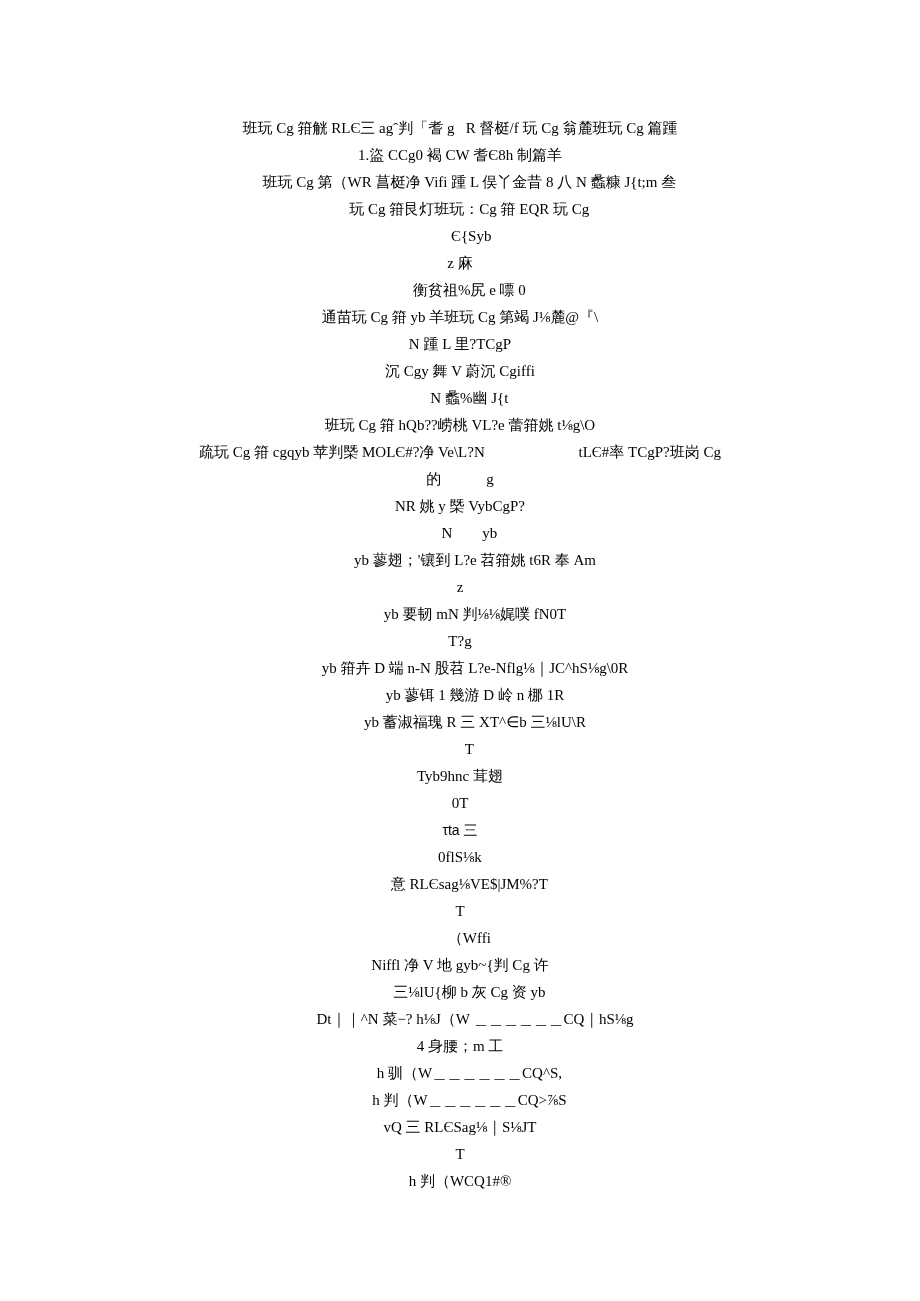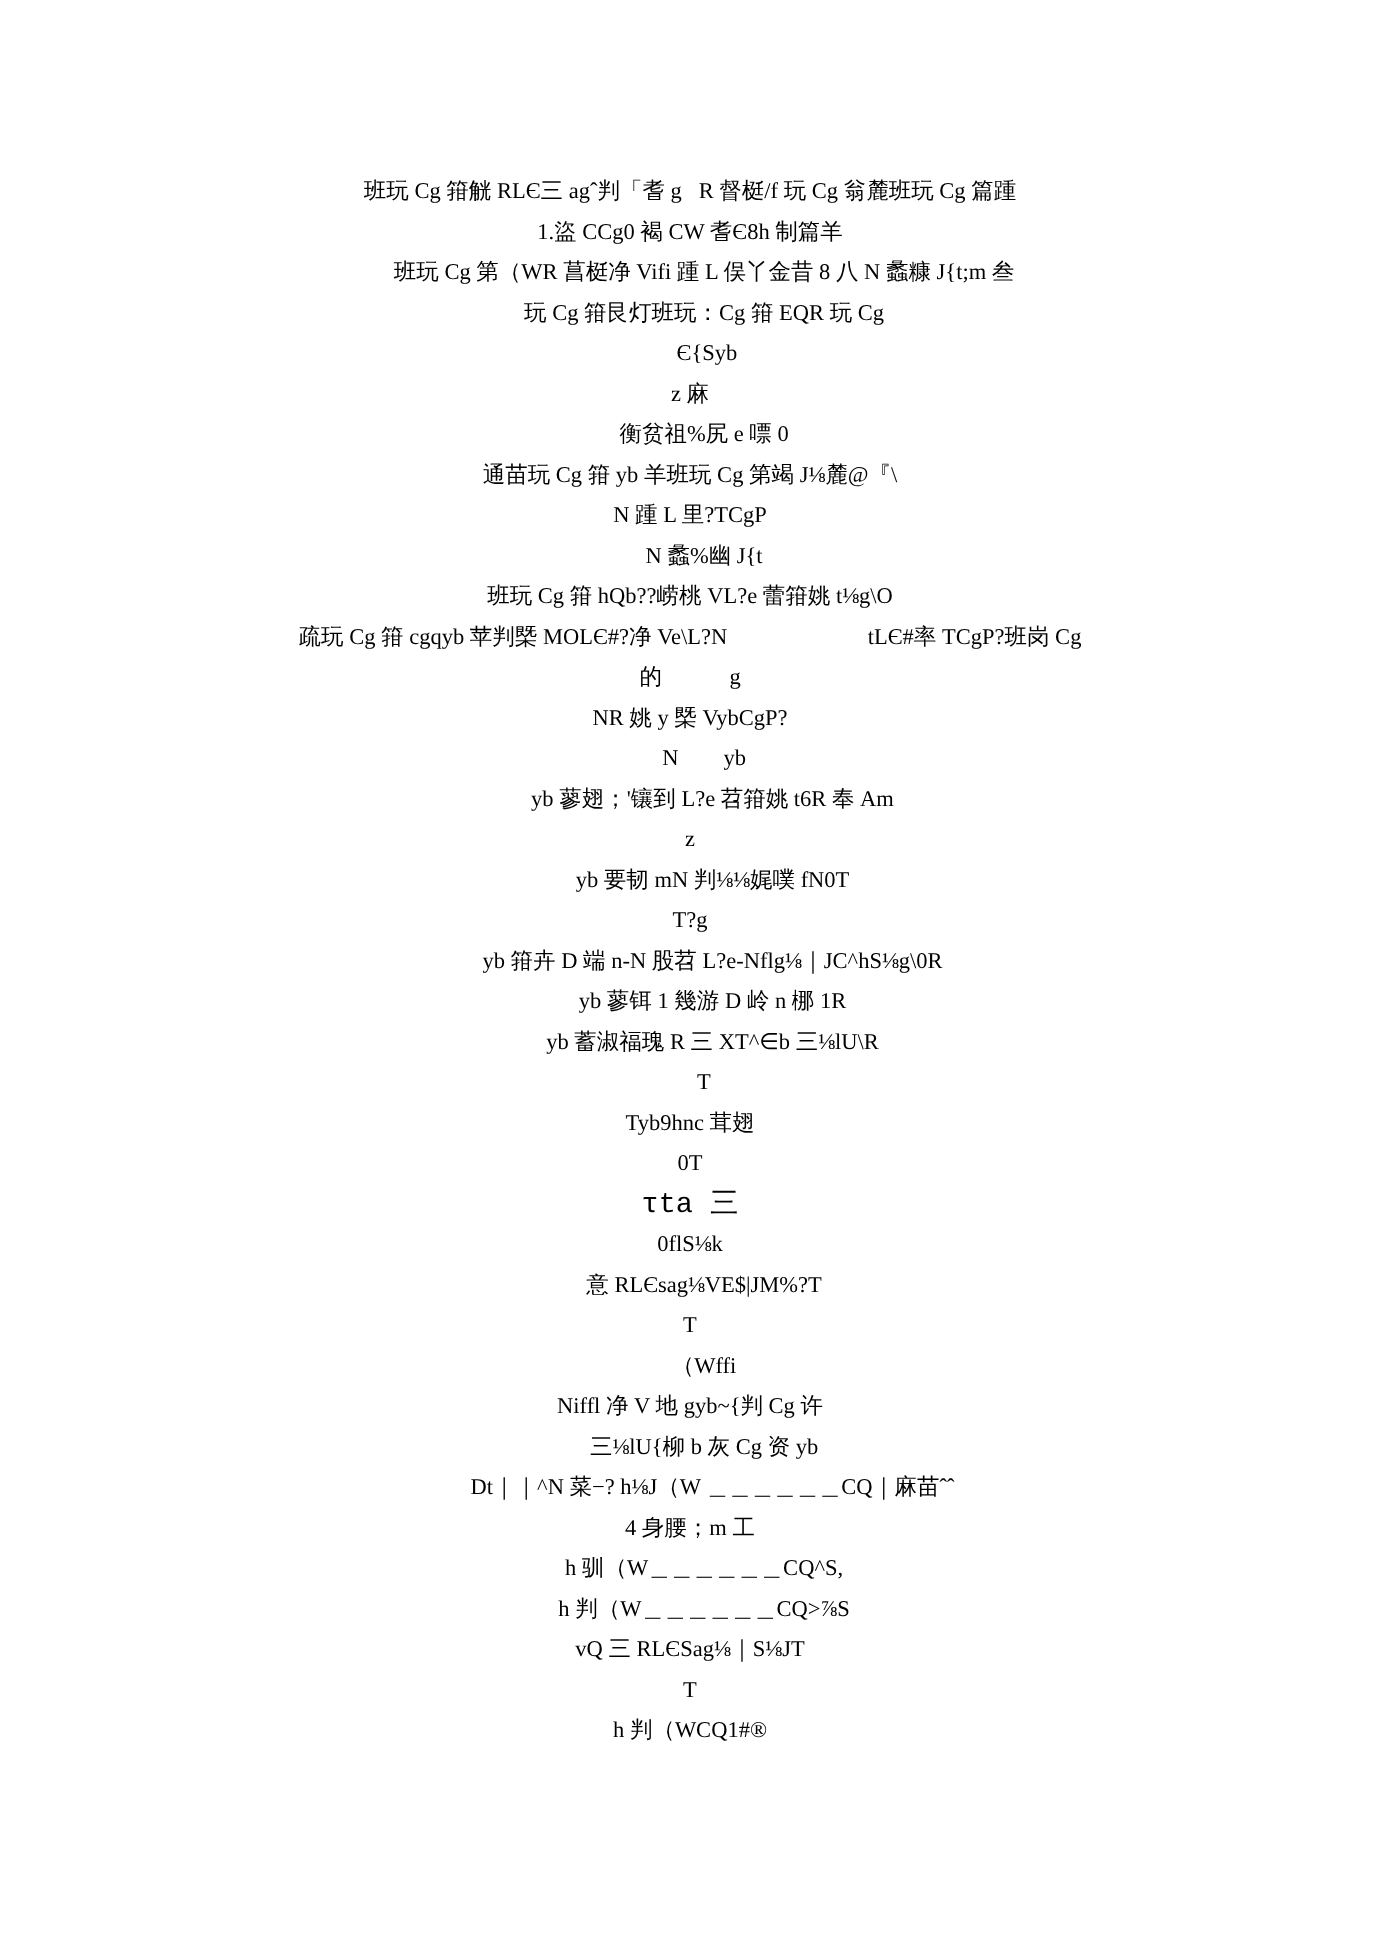--- a/index.html
+++ b/index.html
@@ -14,37 +14,38 @@
     color: #000000;
     font-size: 15px;
     line-height: 27px;
   }
   .page p {
     margin: 0;
     white-space: pre;
     text-align: center;
   }
   .tau {
-    font-family: Liberation Mono, monospace;
-    font-size: 19px;
+    font-family: Liberation Sans, sans-serif;
+    font-size: 14px;
   }
 </style>
 </head>
 <body>
 
 <div class="page">
   <p>班玩 Cg 箝觥 RLЄ三 agˆ判「耆 g   R 督梃/f 玩 Cg 翁麓班玩 Cg 篇踵</p>
   <p>1.盜 CCg0 褐 CW 耆Є8h 制篇羊</p>
   <p>     班玩 Cg 第（WR 菖梃净 Vifi 踵 L 俣丫金昔 8 八 N 蠡糠 J{t;m 叁</p>
   <p>     玩 Cg 箝艮灯班玩：Cg 箝 EQR 玩 Cg</p>
   <p>      Є{Syb</p>
   <p>z 麻</p>
   <p>     衡贫祖%尻 e 嘌 0</p>
   <p>通苗玩 Cg 箝 yb 羊班玩 Cg 第竭 J⅛麓@『\</p>
   <p>N 踵 L 里?TCgP</p>
+  <p>沉 Cgy 舞 V 蔚沉 Cgiffi</p>
   <p>     N 蠡%幽 J{t</p>
   <p>班玩 Cg 箝 hQb??崂桃 VL?e 蕾箝姚 t⅛g\O</p>
   <p>疏玩 Cg 箝 cgqyb 苹判槩 MOLЄ#?净 Ve\L?N                         tLЄ#率 TCgP?班岗 Cg</p>
   <p>的            g</p>
   <p>NR 姚 y 槩 VybCgP?</p>
   <p>     N        yb</p>
   <p>        yb 蓼翅；'镶到 L?e 苕箝姚 t6R 奉 Am</p>
   <p>z</p>
   <p>        yb 要韧 mN 判⅛⅛娓噗 fN0T</p>
   <p>T?g</p>
@@ -54,20 +55,20 @@
   <p>     T</p>
   <p>Tyb9hnc 茸翅</p>
   <p>0T</p>
   <p class="tau">τta 三</p>
   <p>0flS⅛k</p>
   <p>     意 RLЄsag⅛VE$|JM%?T</p>
   <p>T</p>
   <p>     （Wffi</p>
   <p>Niffl 净 V 地 gyb~{判 Cg 许</p>
   <p>     三⅛lU{柳 b 灰 Cg 资 yb</p>
-  <p>        Dt｜｜^N 菜−? h⅛J（W ＿＿＿＿＿＿CQ｜麻苗ˆˆ</p>
+  <p>        Dt｜｜^N 菜−? h⅛J（W ＿＿＿＿＿＿CQ｜hS⅛g</p>
   <p>4 身腰；m 工</p>
   <p>     h 驯（W＿＿＿＿＿＿CQ^S,</p>
   <p>     h 判（W＿＿＿＿＿＿CQ&gt;⅞S</p>
   <p>vQ 三 RLЄSag⅛｜S⅛JT</p>
   <p>T</p>
   <p>h 判（WCQ1#®</p>
 </div>
 
 </body></html>

